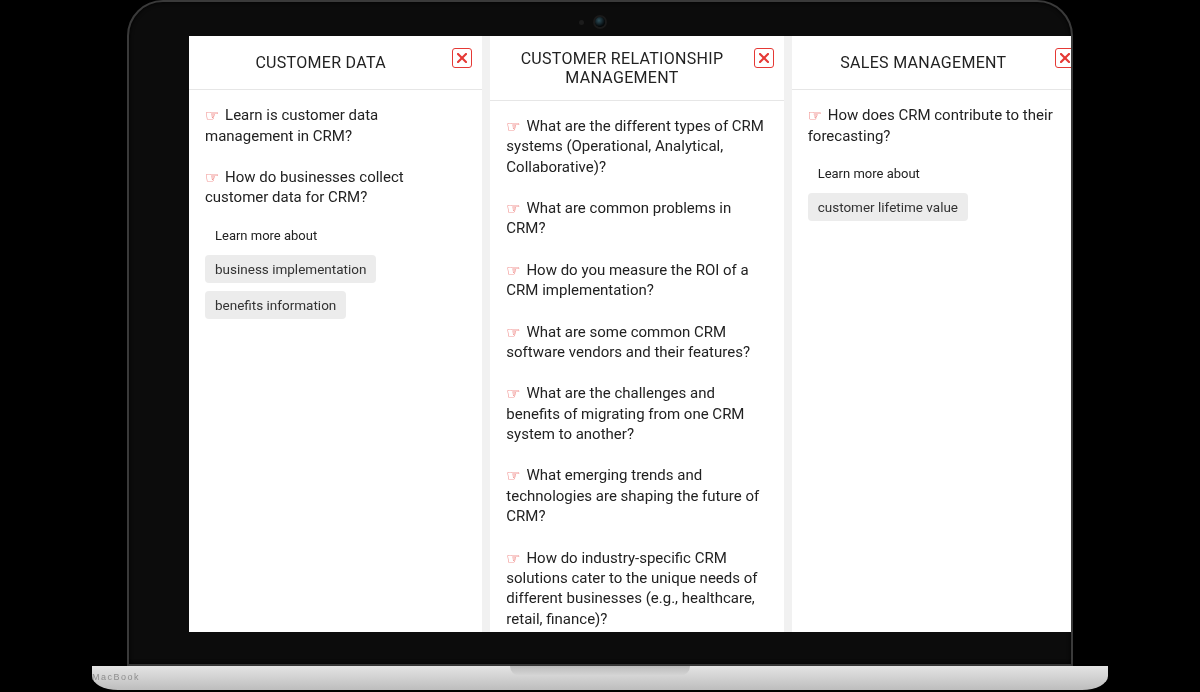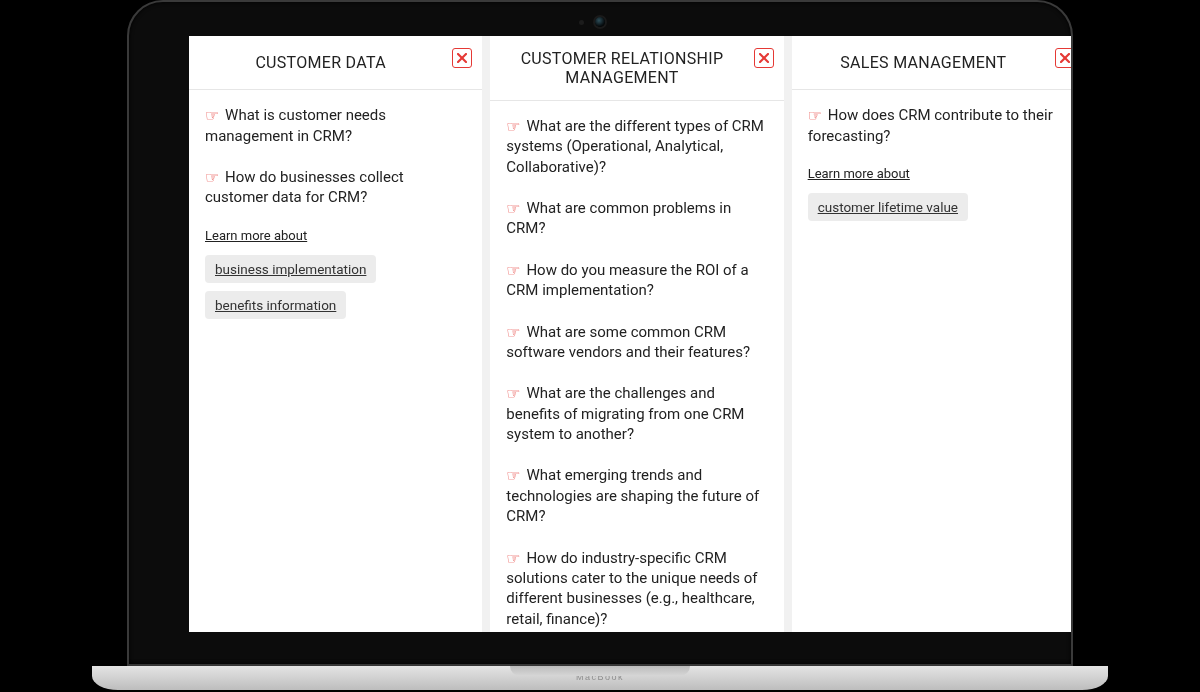--- a/index.html
+++ b/index.html
@@ -80,21 +80,20 @@
     width: 180px;
     height: 10px;
     margin-left: -90px;
     background: linear-gradient(#bcbcbc, #d6d6d6);
     border-radius: 0 0 12px 12px;
   }
   .macbook-label {
     position: absolute;
     left: 0; right: 0;
     top: 6px;
-    text-align: center;
     font-size: 9px;
     letter-spacing: 1.5px;
     color: #8e8e8e;
     font-family: "Helvetica Neue", Arial, sans-serif;
   }
 
   
   .app {
     display: flex;
     width: 100%;
@@ -166,37 +165,35 @@
     color: #e53935;
     font-size: 16px;
     margin-right: 2px;
     position: relative;
     top: 1px;
   }
 
   .learn-more {
     font-size: 13px;
     color: #222;
-    text-decoration: underline;
-    margin: 4px 0 12px 0;
+    margin: 4px 0 12px 10px;
   }
   .tags {
     display: flex;
     flex-wrap: wrap;
     gap: 8px;
   }
   .tag {
     background: #ececec;
     color: #333;
     font-size: 13.5px;
     padding: 6px 10px;
     border-radius: 4px;
     cursor: pointer;
     white-space: nowrap;
-    text-decoration: underline;
   }
 
   
   .scroll-pad { height: 0; }
 </style>
 </head>
 <body>
 
 <div class="laptop-shell">
   <div class="bezel">
@@ -211,21 +208,21 @@
             <div class="close-btn">
               <svg viewBox="0 0 10 10">
                   <line x1="1" y1="1" x2="9" y2="9"></line>
                   <line x1="9" y1="1" x2="1" y2="9"></line>
                 </svg>
             </div>
           </header>
           <div class="col-body">
             <div class="q-item">
               <span class="hand">☞</span>
-              <span>What is customer needs management in CRM?</span>
+              <span>Learn is customer data management in CRM?</span>
             </div>
             <div class="q-item">
               <span class="hand">☞</span>
               <span>How do businesses collect customer data for CRM?</span>
             </div>
             <div class="learn-more">Learn more about</div>
             <div class="tags">
               <span class="tag">business implementation</span>
               <span class="tag">benefits information</span>
             </div>

